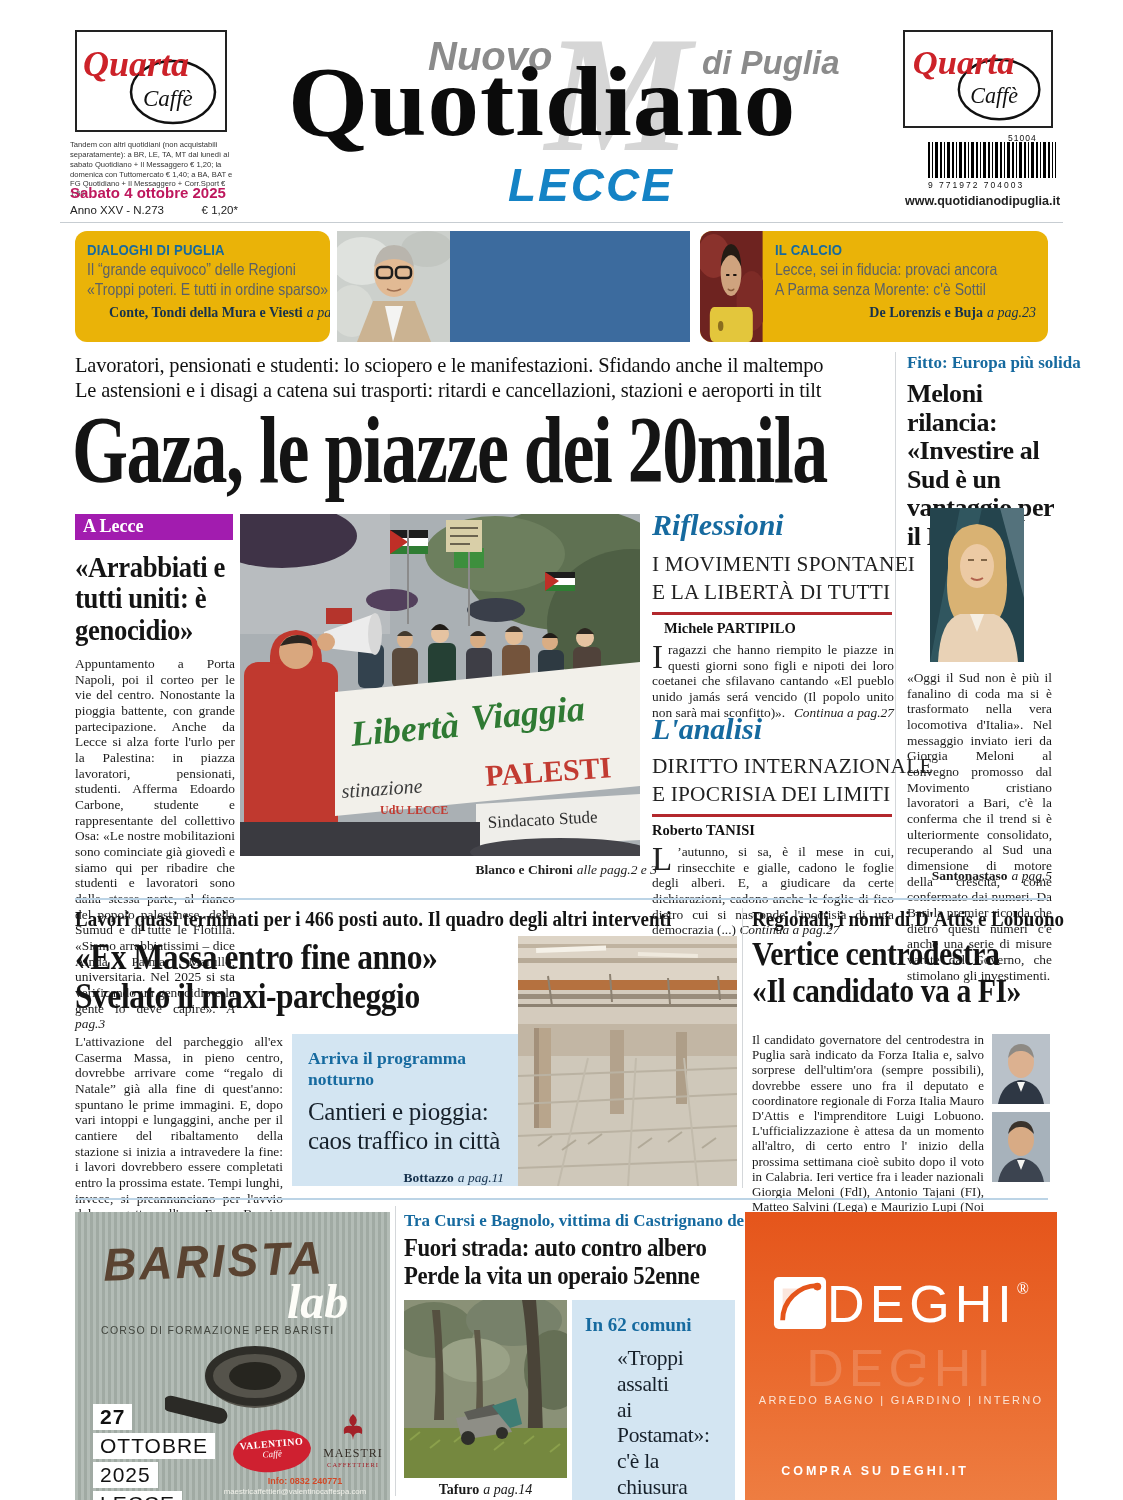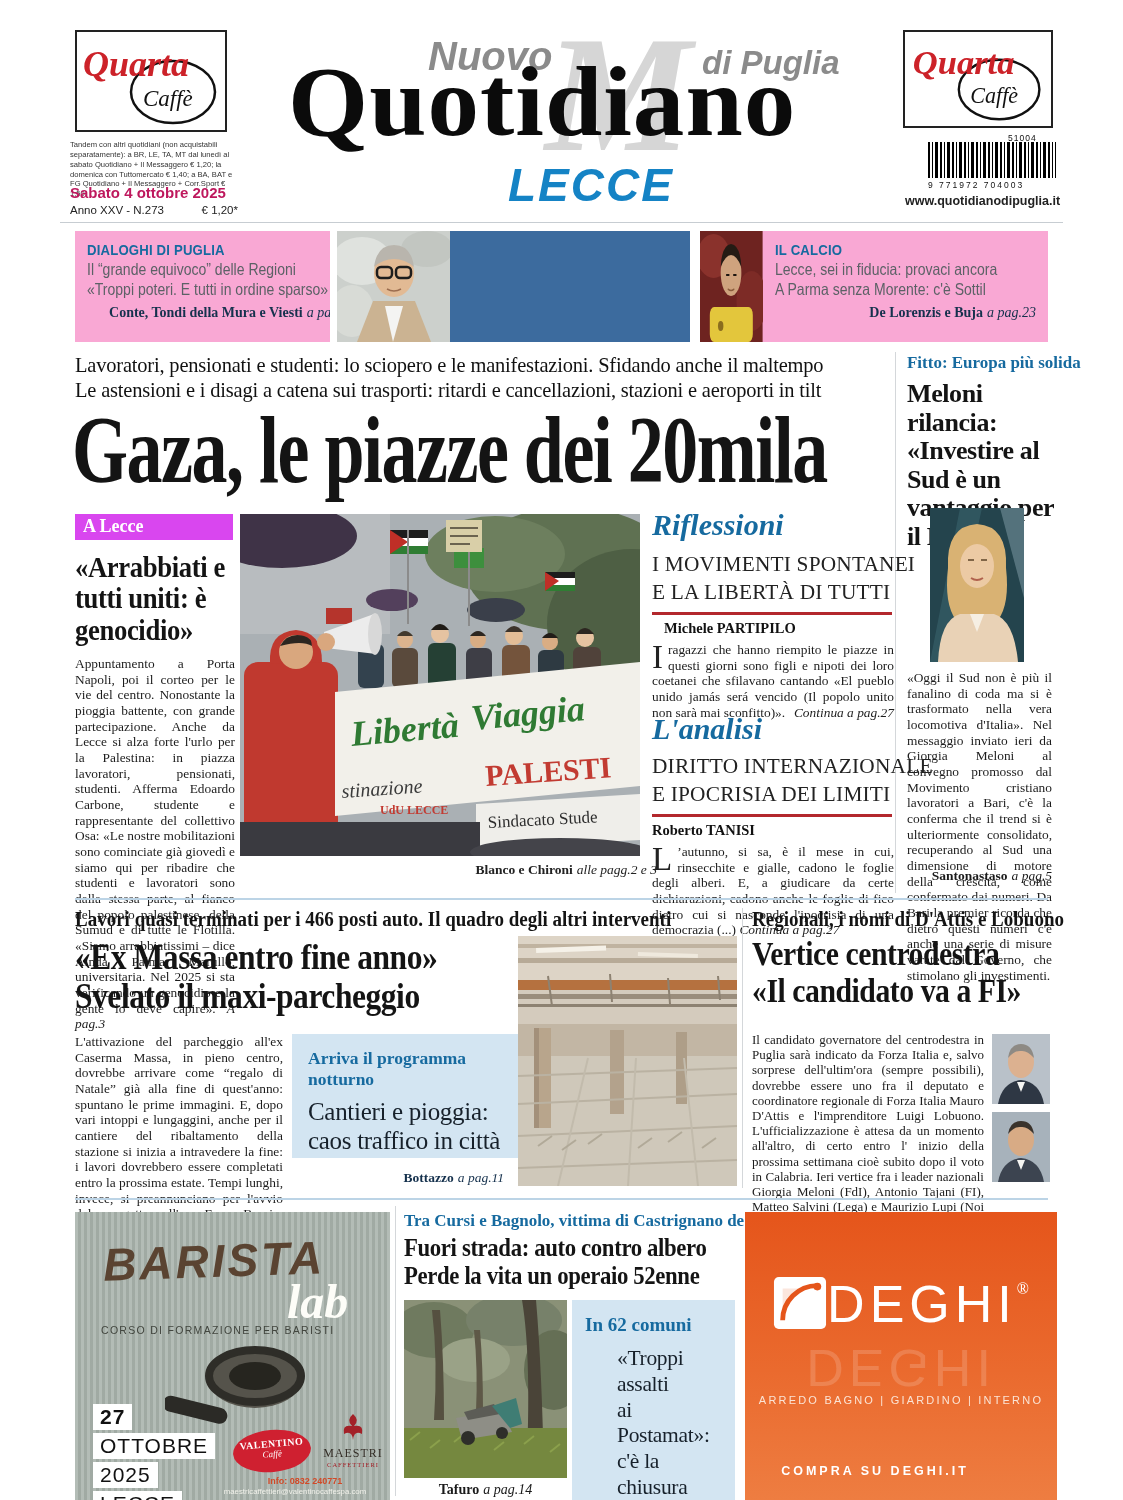--- a/index.html
+++ b/index.html
@@ -22,34 +22,34 @@
   .mast-title { font-size:99px; font-weight:bold; color:#0b0b0b; letter-spacing:1px; transform:scaleX(1.04); transform-origin:0 0; line-height:1; }
   .mast-post { font-family:"Liberation Sans", sans-serif; font-style:italic; font-weight:bold; font-size:33px; color:#8b8b8b; }
   .mast-m { font-size:165px; font-weight:bold; font-style:italic; color:#d6d6d6; line-height:1; }
   .mast-edition { font-family:"Liberation Sans", sans-serif; font-style:italic; font-weight:bold; font-size:46px; letter-spacing:2px; color:#1583c5; }
   .barcode { background:repeating-linear-gradient(90deg,#000 0 2px,#fff 2px 4px,#000 4px 5px,#fff 5px 7px,#000 7px 10px,#fff 10px 12px); }
   .bc-num { font-family:"Liberation Sans", sans-serif; font-size:8.5px; letter-spacing:2px; color:#111; }
   .website { font-family:"Liberation Sans", sans-serif; font-weight:bold; font-size:12.5px; color:#222; }
 
   
   .teaser { display:flex; overflow:hidden; }
-  .teaser-light { background:#f9a8d4; }
+  .teaser-light { background:#eab308;border-radius:12px; }
   .t-label { font-family:"Liberation Sans", sans-serif; font-weight:bold; font-size:15.5px; letter-spacing:.2px; }
   .t-line { font-family:"Liberation Sans", sans-serif; font-size:16.5px; line-height:1.22; color:#5c6166; }
   .t-by { font-size:14px; color:#15314d; margin-top:6px; }
   .by { font-weight:bold; }
   .pg { font-style:italic; font-weight:normal; margin-left:4px; }
 
   
   .kicker-lg { font-size:22px; color:#111; letter-spacing:-.2px; }
   .headline-huge { font-size:96px; font-weight:bold; letter-spacing:-2px; line-height:.95; color:#141414;
                    transform:scaleX(.75); transform-origin:0 0; white-space:nowrap; }
   .cap { font-size:13.5px; color:#222; }
 
-  .label-bar { background:#d946ef; color:#fff; font-weight:bold; font-size:18px; padding:2px 8px 3px; }
+  .label-bar { background:#a21caf; color:#fff; font-weight:bold; font-size:18px; padding:2px 8px 3px; }
   .hl-md { font-size:29px; line-height:1.08; font-weight:bold; letter-spacing:-.4px; color:#141414;
            transform:scaleX(.92); transform-origin:0 0; }
   .bodytext { font-size:13.4px; line-height:1.17; text-align:justify; color:#1c1c1c; }
   .pageref { font-style:italic; }
 
   .sec-label { font-style:italic; font-weight:bold; font-size:30px; color:#166a9f; }
   .sec-hl { font-size:22px; line-height:1.25; color:#222; letter-spacing:.2px; transform:scaleX(.97); transform-origin:0 0; white-space:nowrap; }
   .redrule { background:#b3282d; height:3px; }
   .author { font-size:14.5px; color:#111; }
   .drop { float:left; font-size:33px; line-height:27px; padding:2px 5px 0 0; color:#222; }
@@ -301,21 +301,21 @@
   <div class="abs kicker-band" style="left:75px; top:908px;">Lavori quasi terminati per i 466 posti auto. Il quadro degli altri interventi</div>
   <div class="abs hl-band" style="left:75px; top:938px;">
     <span style="display:block;">«Ex Massa entro fine anno»</span>
     <span style="display:block;">Svelato il maxi-parcheggio</span>
   </div>
   <div class="abs bodytext" style="left:75px; top:1034px; width:208px;">
     <span>L'attivazione del parcheggio all'ex Caserma Massa, in pieno centro, dovrebbe arrivare come “regalo di Natale” già alla fine di quest'anno: spuntano le prime immagini. E, dopo vari intoppi e lungaggini, anche per il cantiere del ribaltamento della stazione si inizia a intravedere la fine: i lavori dovrebbero essere completati entro la prossima estate. Tempi lunghi, invece, si preannunciano per l'avvio del progetto all'ex Foro Boario.</span>
     <span style="white-space:nowrap;"><span class="by">Casili</span><span class="pg">a pag.10</span></span>
   </div>
 
-  <div class="abs bluebox" style="left:292px; top:1034px; width:228px; height:124px; padding:14px 16px;">
+  <div class="abs bluebox" style="left:292px; top:1034px; width:228px; height:152px; padding:14px 16px;">
     <div class="bb-kick">Arriva il programma notturno</div>
     <div class="bb-hl" style="margin-top:8px;">
       <span style="display:block;">Cantieri e pioggia:</span>
       <span style="display:block;">caos traffico in città</span>
     </div>
     <div class="bb-by" style="text-align:right; margin-top:14px;">
       <span class="by">Bottazzo</span><span class="pg">a pag.11</span>
     </div>
   </div>
 

